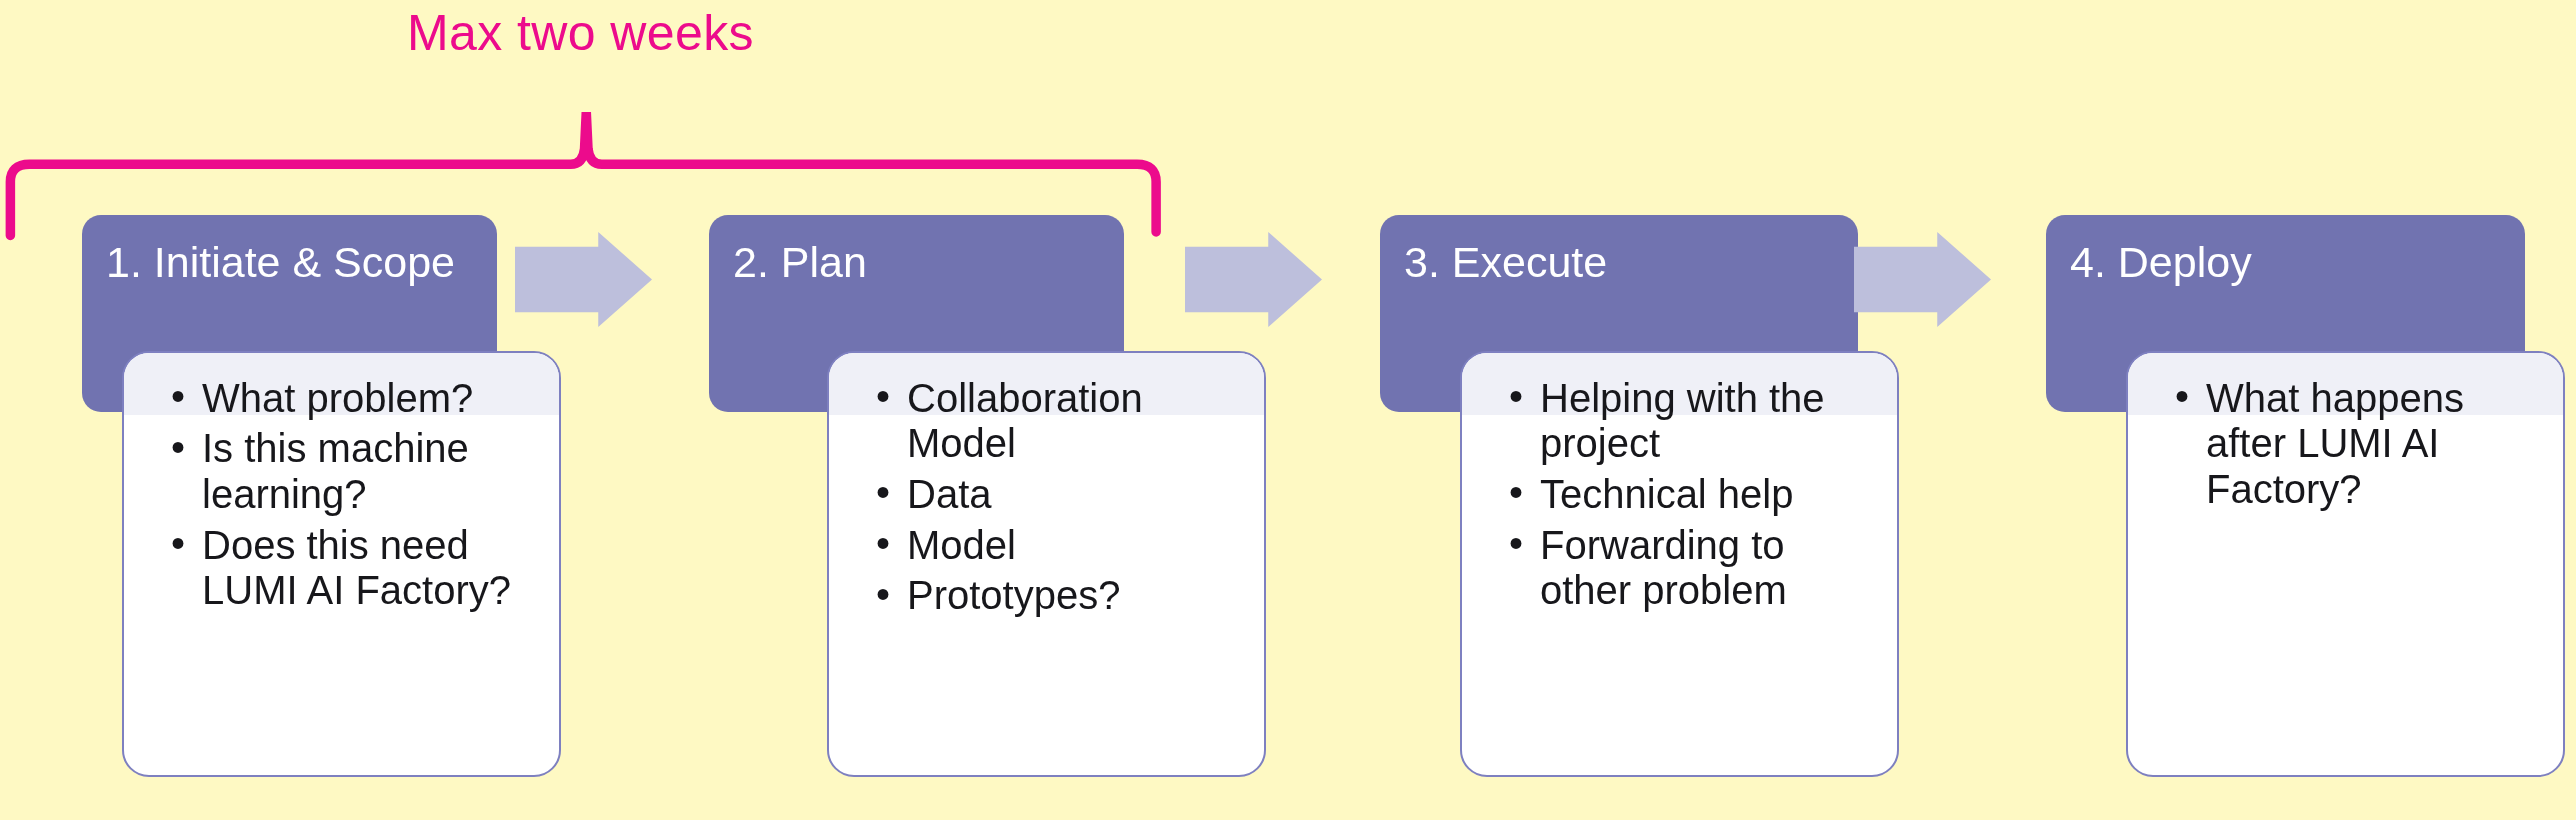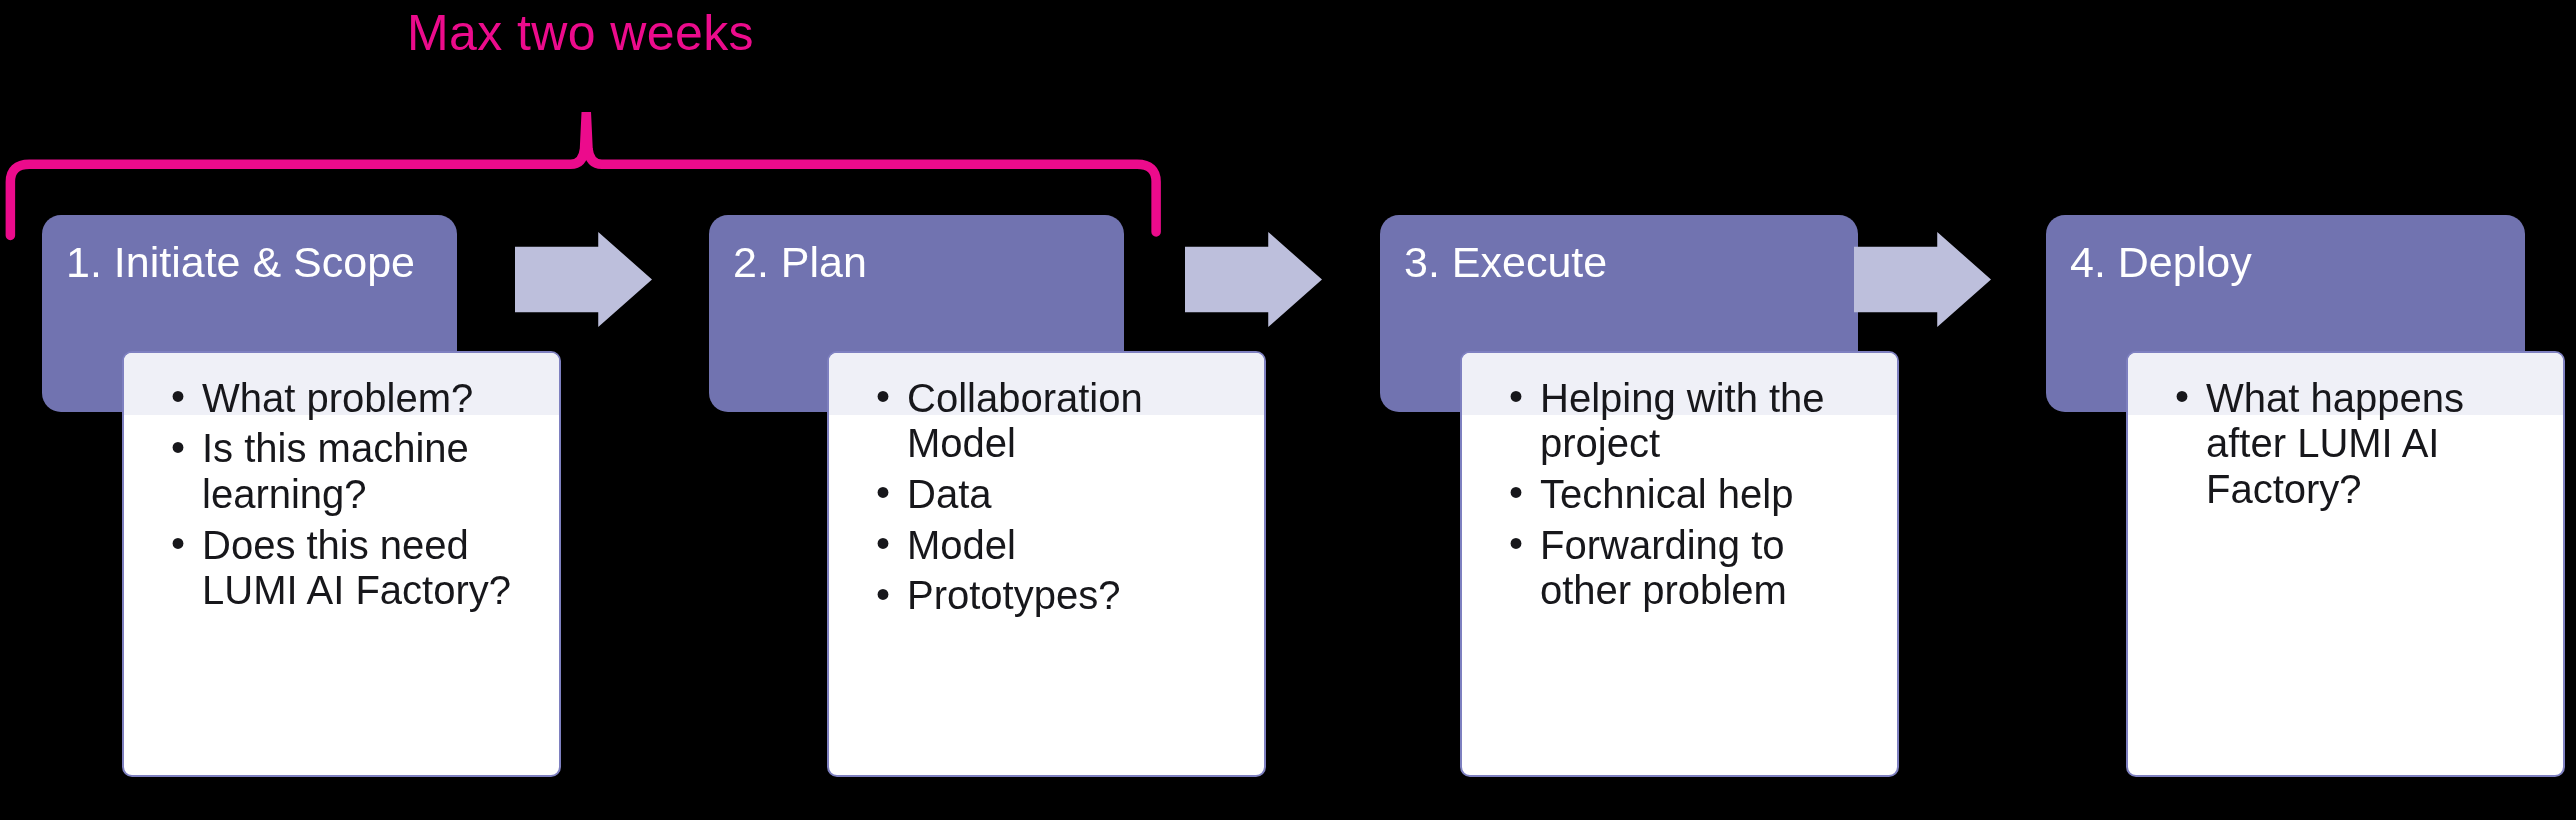--- a/index.html
+++ b/index.html
@@ -7,21 +7,21 @@
     width: 2576px;
     height: 820px;
     background: #ffffff;
     font-family: "Liberation Sans", sans-serif;
     overflow: hidden;
   }
   #canvas {
     position: relative;
     width: 2576px;
     height: 820px;
-    background: #000000;
+    background: #fef9c3;
     padding-left: 45px;
   }
 
   
   #brace-label {
     position: absolute;
     left: 407px;
     top: 7px;
     font-size: 50px;
     line-height: 1.05;
@@ -50,21 +50,21 @@
     border-radius: 19px;
     color: #ffffff;
     font-size: 43px;
     line-height: 1.16;
     padding: 22.5px 0 0 24px;
     overflow: hidden;
   }
   .stage-card {
     position: absolute;
     border: 2.6px solid #7E80C0;
-    border-radius: 10px;
+    border-radius: 27px;
     background: #ffffff;
     overflow: hidden;
   }
   .stage-card .card-tint {
     position: absolute;
     left: 0;
     top: 0;
     right: 0;
     background: #EFF0F7;
   }
@@ -105,21 +105,21 @@
 <div id="canvas">
 
   <div id="brace-label">Max two weeks</div>
 
   <svg id="brace-svg" viewBox="0 0 1360 180" preserveAspectRatio="none">
     <path d="M 12 162 L 12 100 Q 12 80 34 80 L 660 80 Q 674 80 676 62 L 678 20
              L 680 62 Q 682 80 696 80 L 1315 80 Q 1337 80 1337 100 L 1337 158" fill="none" stroke="#EC0B8C" stroke-width="11" stroke-linecap="round"></path>
   </svg>
 
   <div class="stage" style="left:42px; width:519px;">
-    <div class="stage-header" style="width:415px; height:197px;">
+    <div class="stage-header" style="width:415px; height:197px;margin-left:40px;">
       <span>1. Initiate &amp; Scope</span>
     </div>
     <div class="stage-card" style="left:80px; top:136px; width:439px; height:426px;">
       <div class="card-tint" style="height:62px;"></div>
       <ul class="bullets">
         <li>What problem?</li>
         <li>Is this machine learning?</li>
         <li>Does this need LUMI AI Factory?</li>
       </ul>
     </div>

